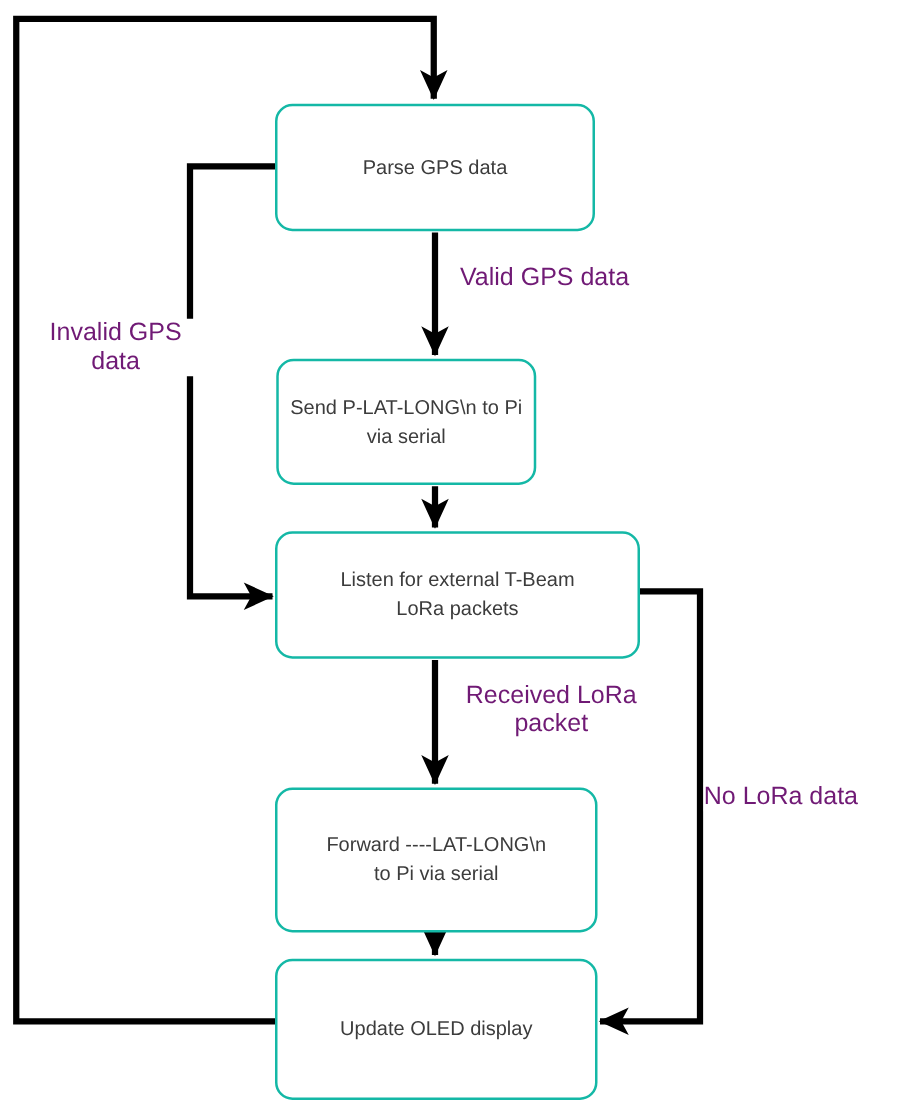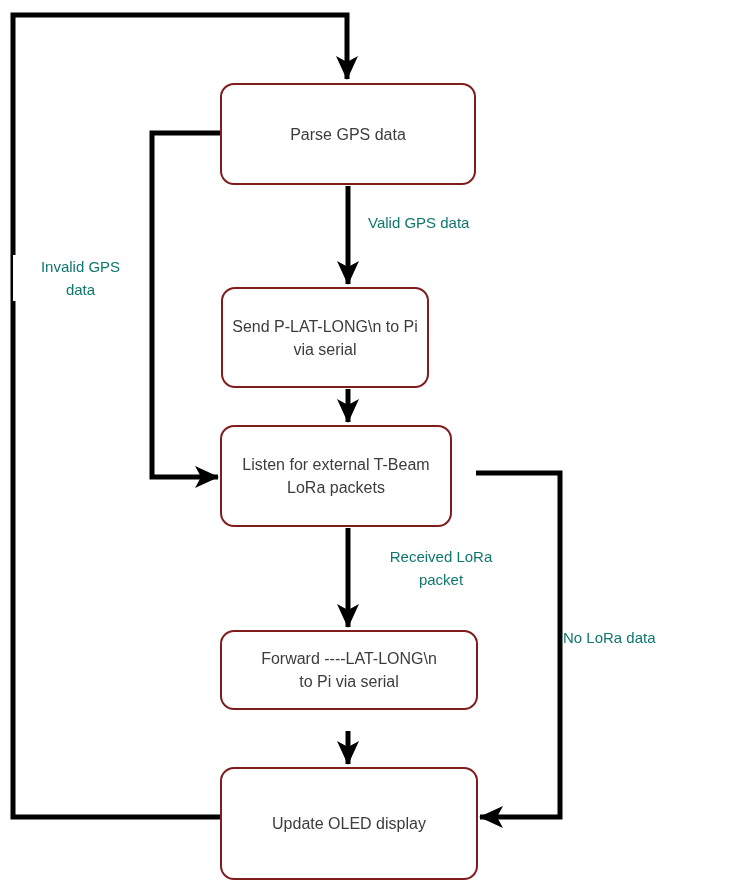--- a/index.html
+++ b/index.html
@@ -13,50 +13,50 @@
   }
   .wires {
     position: absolute;
     left: 0; top: 0;
     width: 735px; height: 886px;
   }
   .node {
     position: absolute;
     box-sizing: border-box;
     background: #ffffff;
-    border: 2px solid #7f1d1d;
+    border: 2px solid #14b8a6;
     border-radius: 14px;
     display: flex;
     align-items: center;
     justify-content: center;
     text-align: center;
     color: #3c3c3c;
     font-size: 16px;
     line-height: 23px;
     white-space: pre-line;
     padding: 4px 8px;
   }
   .edge-label {
     position: absolute;
-    color: #0f766e;
-    font-size: 15px;
+    color: #701a75;
+    font-size: 20px;
     line-height: 23px;
     text-align: center;
     white-space: pre-line;
     background: #ffffff;
   }
   
   #node-parse   { left: 220px; top: 83px;  width: 256px; height: 102px; }
   #node-send    { left: 221px; top: 287px; width: 208px; height: 101px; }
-  #node-listen  { left: 220px; top: 425px; width: 232px; height: 102px; }
-  #node-forward { left: 220px; top: 630px; width: 258px; height: 80px; }
+  #node-listen  { left: 220px; top: 425px; width: 292px; height: 102px; }
+  #node-forward { left: 220px; top: 630px; width: 258px; height: 116px; }
   #node-update  { left: 220px; top: 767px; width: 258px; height: 113px; }
   
   #label-valid    { left: 368px; top: 211px; width: 145px; text-align: left; }
-  #label-invalid  { left: 13px;  top: 255px; width: 135px; }
+  #label-invalid  { left: 25px;  top: 255px; width: 135px; }
   #label-received { left: 356px; top: 545px; width: 170px; }
   #label-nolora   { left: 563px; top: 626px; width: 140px; text-align: left; }
 </style>
 </head>
 <body>
 
 <div class="stage">
 
   <svg class="wires" viewBox="0 0 735 886" xmlns="http://www.w3.org/2000/svg" aria-hidden="true">
     <defs>

